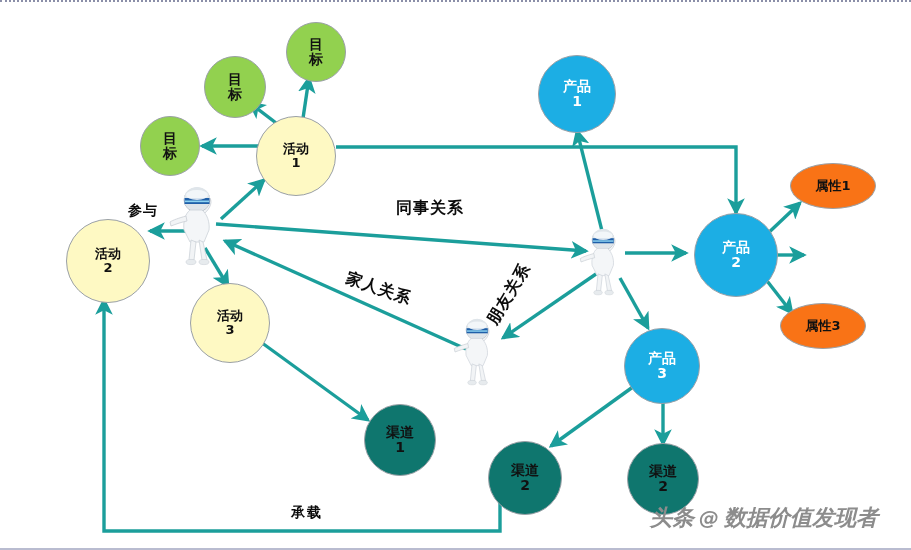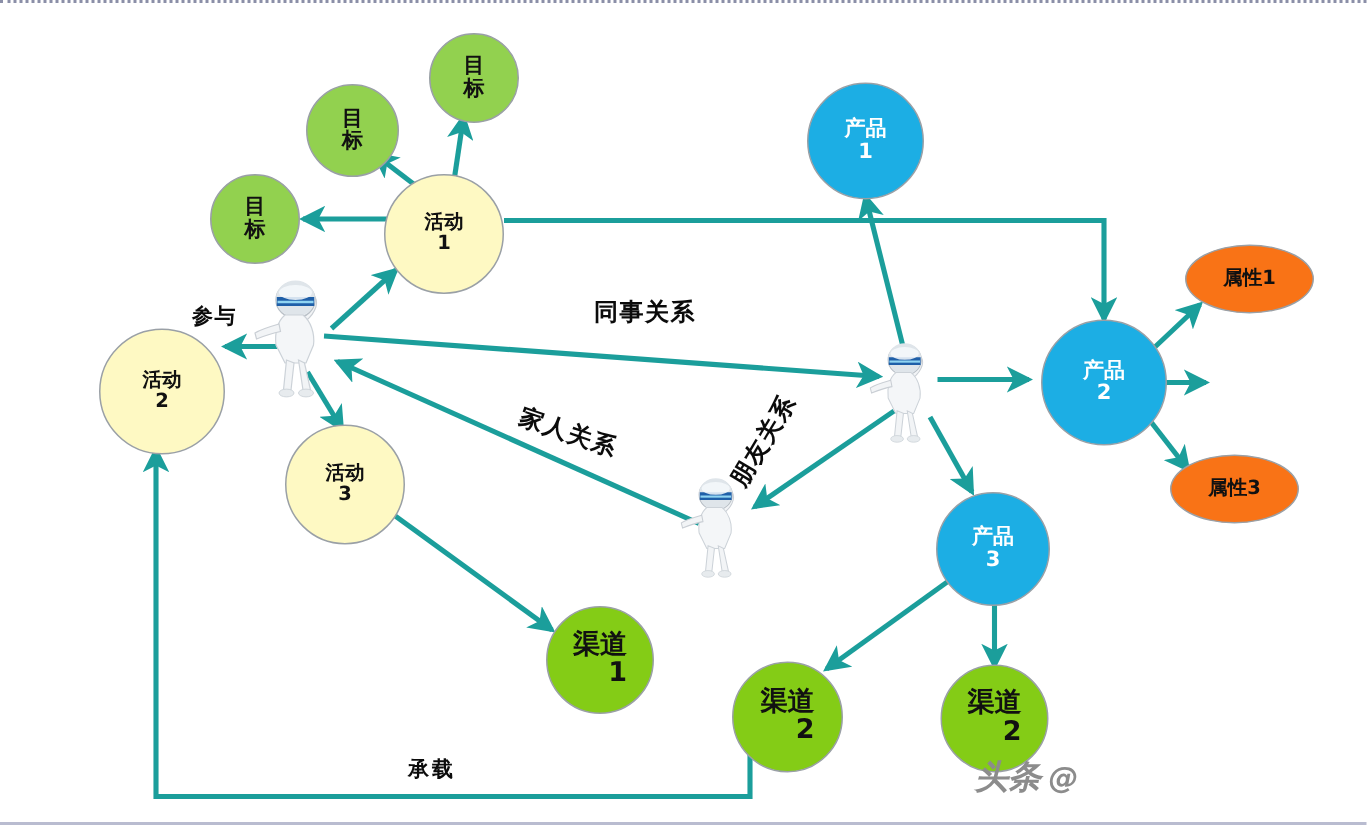--- a/index.html
+++ b/index.html
@@ -55,25 +55,24 @@
     font-size:13px;
   }
   .product{
     background:#1CAEE4;
     border:1.5px solid #9aa0a6;
     color:#ffffff;
     font-size:14px;
     justify-content:center;
   }
   .channel{
-    background:#84cc16;
+    background:#0f766e;
     border:1.5px solid #9aa0a6;
     color:#111111;
-    font-size:18px;
-    text-align:right;
+    font-size:14px;
   }
   .attribute{
     background:#f97316;
     border:1.5px solid #9aa0a6;
     color:#111111;
     font-size:13px;
   }
 
   
   .edge-label{
@@ -323,20 +322,21 @@
   </div>
 
   <div class="edge-label el-join" style="left:128px;top:202px;">参与</div>
 
   <div class="edge-label el-rot-colleague" style="left:396px;top:198px;">同事关系</div>
 
   <div class="edge-label el-rot-family" style="left:350px;top:268px;">家人关系</div>
 
   <div class="edge-label el-rot-friend" style="left:483px;top:318px;">朋友关系</div>
 
-  <div class="edge-label el-carry" style="left:272px;top:504px;">承载</div>
+  <div class="edge-label el-carry" style="left:291px;top:504px;">承载</div>
 
   <div id="watermark" style="left:650px;top:503px;">
     <span>头条</span>
     <span class="wm-at">@</span>
+    <span>数据价值发现者</span>
   </div>
 
 </div>
 
 </body></html>

